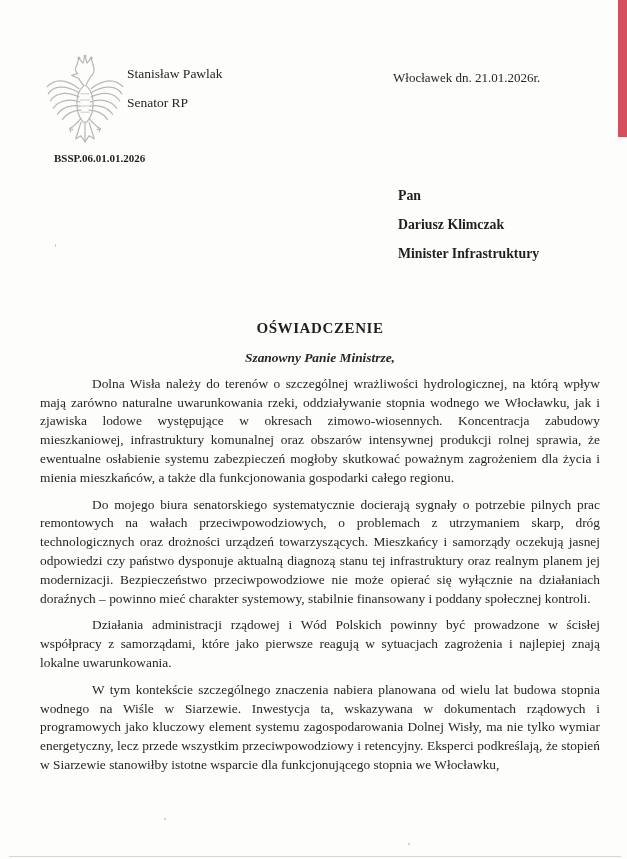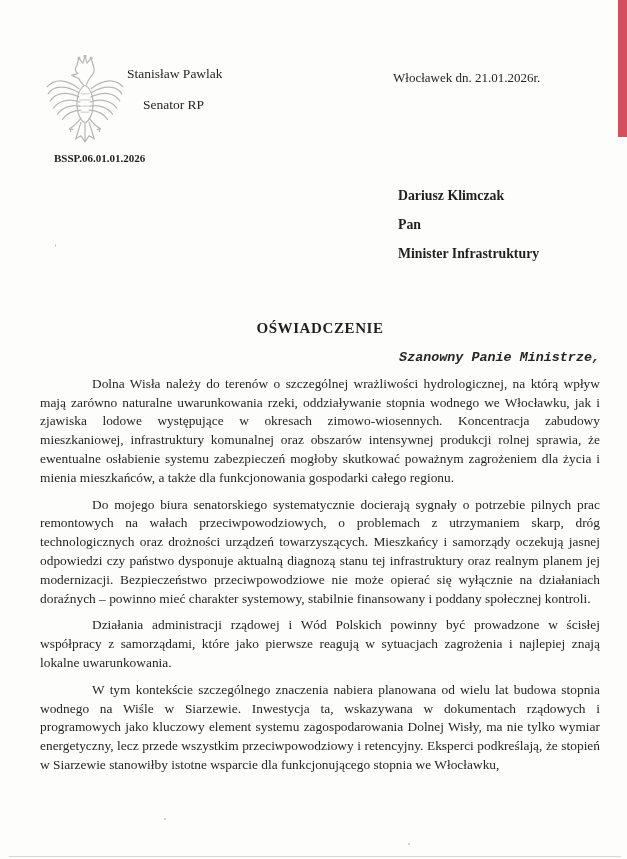--- a/index.html
+++ b/index.html
@@ -23,21 +23,21 @@
   .emblem{
     position:absolute;left:44px;top:55px;
     width:82px;height:94px;
   }
   
   .sender{
     position:absolute;left:127px;top:66px;
     font-size:13.5px;line-height:15px;
   }
   .sender-name{margin:0 0 14px 0;}
-  .sender-title{margin:16px;}
+  .sender-title{margin:0;}
   
   .dateline{
     position:absolute;left:393px;top:70px;
     font-size:13px;
   }
   
   .reference{
     position:absolute;left:54px;top:152px;
     font-size:11px;font-weight:bold;color:#1f1f1f;
   }
@@ -60,22 +60,21 @@
     position:absolute;left:40px;top:349px;width:560px;
     font-size:13.4px;line-height:18.8px;
     text-align:justify;
     color:#262626;
   }
   .letter-body p{margin:0 0 8px 0;}
   .subject{margin-bottom:6px !important;}
   .greeting{
     font-weight:bold;font-style:italic;
     margin-bottom:7px !important;
-    text-align:right;
-    font-family:Liberation Mono, monospace;
+    text-align:center;
   }
   .para{text-indent:52px;}
   
   .bottom-edge{
     position:absolute;left:9px;right:6px;bottom:2px;
     height:1px;background:#d6d6d6;
   }
   .speck{
     position:absolute;width:2px;height:2px;border-radius:50%;
     background:#9a9a9a;opacity:.6;
@@ -132,22 +131,22 @@
   <div class="sender">
     <p class="sender-name">Stanisław Pawlak</p>
     <p class="sender-title">Senator RP</p>
   </div>
 
   <div class="dateline">Włocławek dn. 21.01.2026r.</div>
 
   <div class="reference">BSSP.06.01.01.2026</div>
 
   <div class="recipient">
+    <div>Pan</div>
     <div>Dariusz Klimczak</div>
-    <div>Pan</div>
     <div>Minister Infrastruktury</div>
   </div>
 
   <div class="doc-title">OŚWIADCZENIE</div>
 
   <div class="letter-body">
     <p class="greeting">Szanowny Panie Ministrze,</p>
     <p class="para">Dolna Wisła należy do terenów o szczególnej wrażliwości hydrologicznej, na którą wpływ mają zarówno naturalne uwarunkowania rzeki, oddziaływanie stopnia wodnego we Włocławku, jak i zjawiska lodowe występujące w okresach zimowo-wiosennych. Koncentracja zabudowy mieszkaniowej, infrastruktury komunalnej oraz obszarów intensywnej produkcji rolnej sprawia, że ewentualne osłabienie systemu zabezpieczeń mogłoby skutkować poważnym zagrożeniem dla życia i mienia mieszkańców, a także dla funkcjonowania gospodarki całego regionu.</p>
     <p class="para">Do mojego biura senatorskiego systematycznie docierają sygnały o potrzebie pilnych prac remontowych na wałach przeciwpowodziowych, o problemach z utrzymaniem skarp, dróg technologicznych oraz drożności urządzeń towarzyszących. Mieszkańcy i samorządy oczekują jasnej odpowiedzi czy państwo dysponuje aktualną diagnozą stanu tej infrastruktury oraz realnym planem jej modernizacji. Bezpieczeństwo przeciwpowodziowe nie może opierać się wyłącznie na działaniach doraźnych – powinno mieć charakter systemowy, stabilnie finansowany i poddany społecznej kontroli.</p>
     <p class="para">Działania administracji rządowej i Wód Polskich powinny być prowadzone w ścisłej współpracy z samorządami, które jako pierwsze reagują w sytuacjach zagrożenia i najlepiej znają lokalne uwarunkowania.</p>

